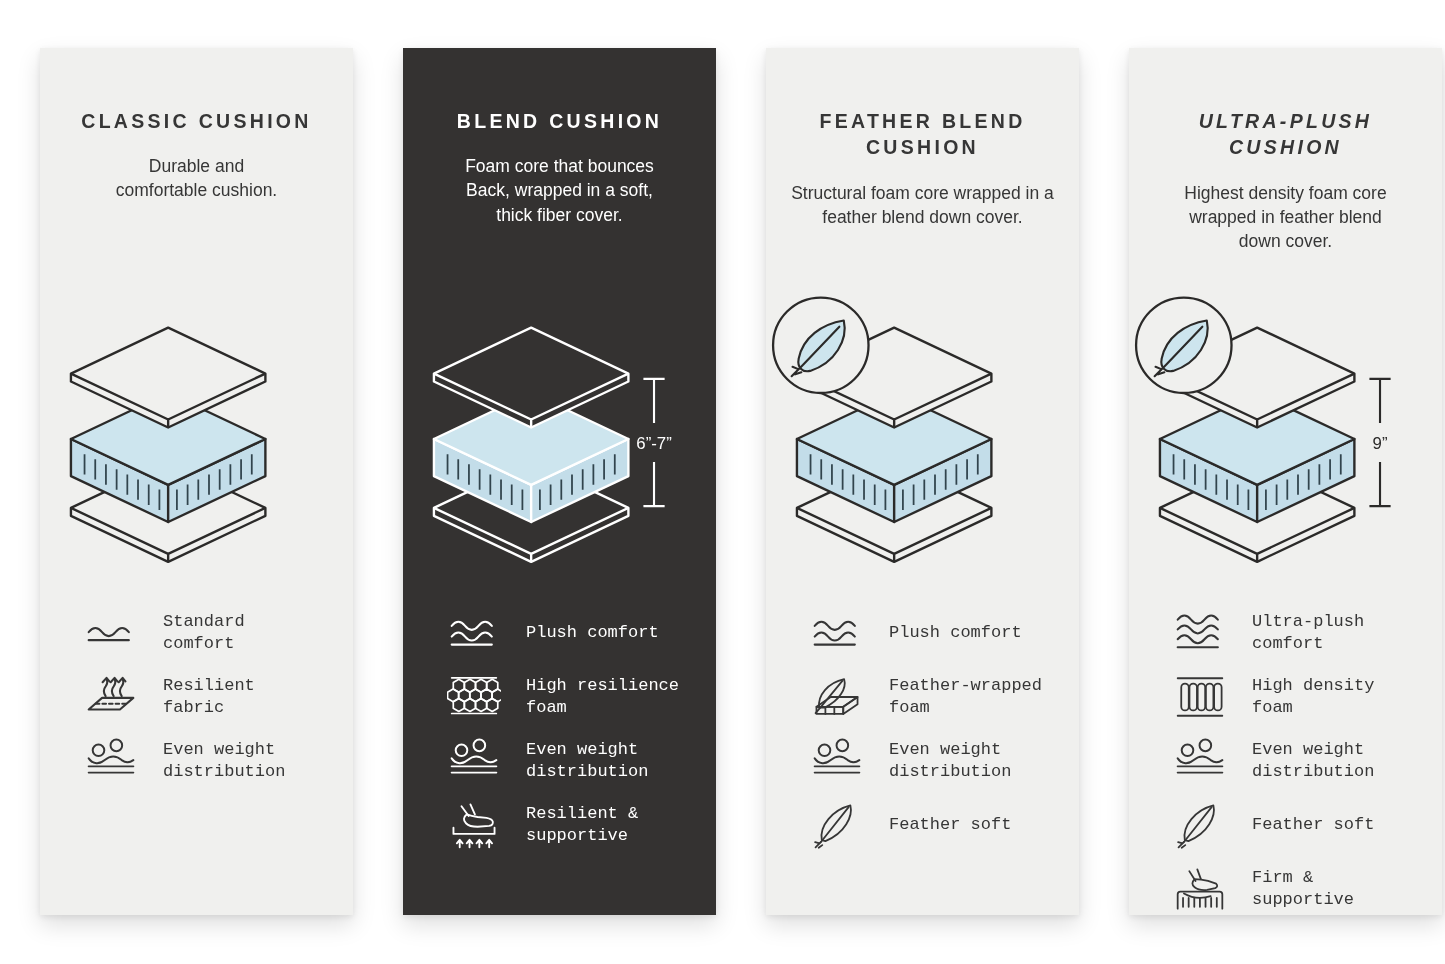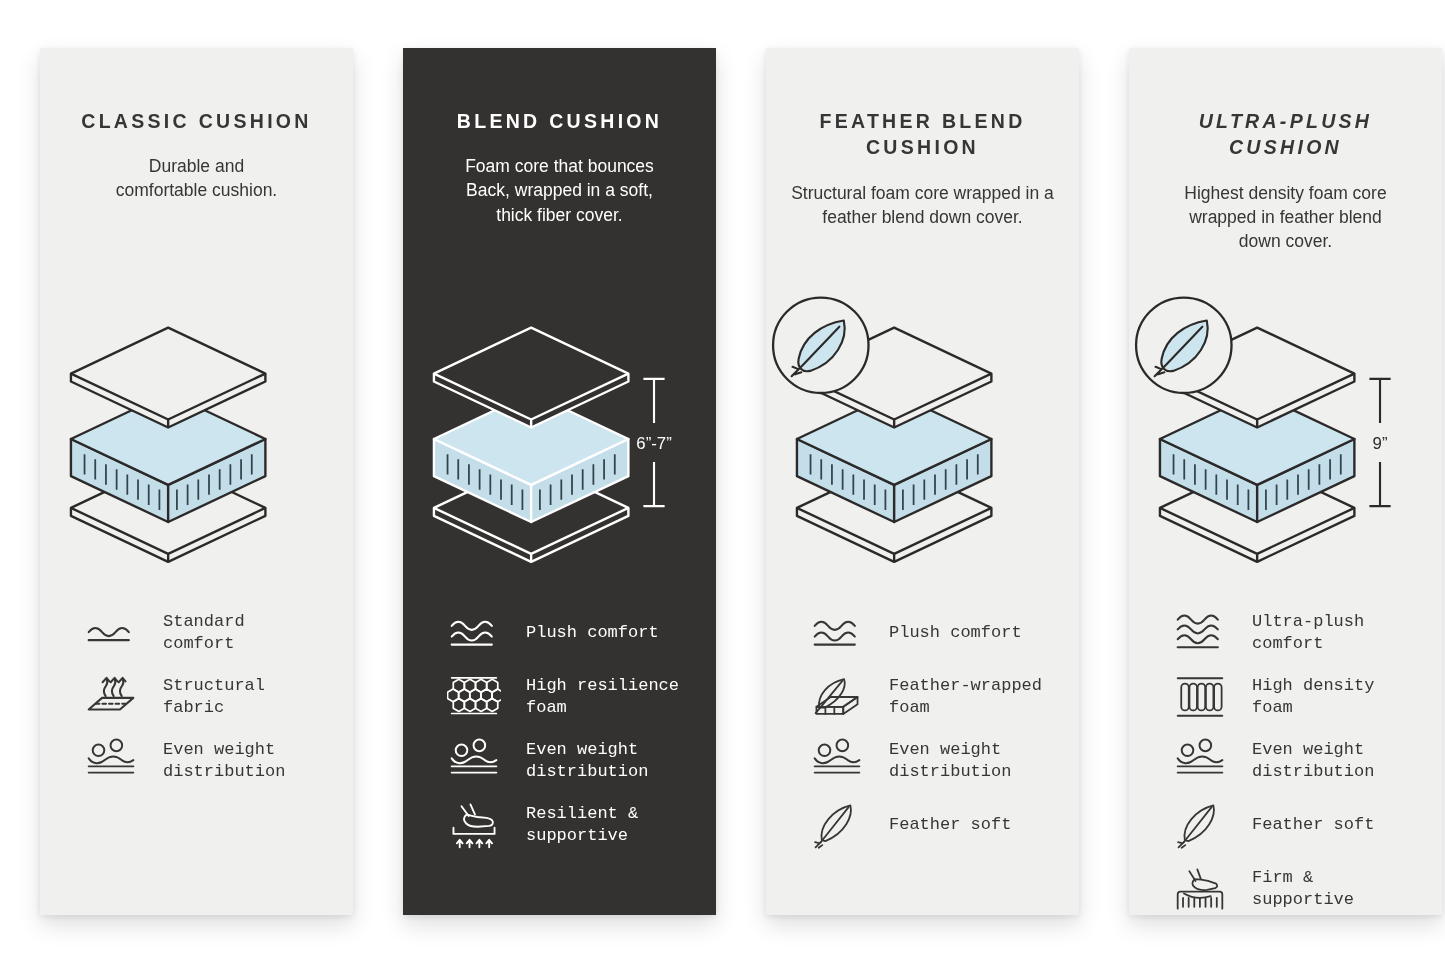--- a/index.html
+++ b/index.html
@@ -114,21 +114,21 @@
                 <path d="M13 35.5 H47" stroke-dasharray="4 3.4"></path>
                 <path d="M24 27 q-4 -6 0 -11 q3 -4 1 -8"></path>
                 <path d="M20.6 11.5 L25 6.5 L28.2 10.5"></path>
                 <path d="M33 27 q-4 -6 0 -11 q3 -4 1 -8"></path>
                 <path d="M29.6 11.5 L34 6.5 L37.2 10.5"></path>
                 <path d="M42 27 q-4 -6 0 -11 q3 -4 1 -8"></path>
                 <path d="M38.6 11.5 L43 6.5 L46.2 10.5"></path>
               </g>
             </svg>
           </span>
-          <span class="feature-label">Structural fabric</span>
+          <span class="feature-label">Resilient fabric</span>
         </div>
         <div class="feature">
           <span class="feature-icon">
             <svg viewBox="0 0 60 56">
               <g fill="none" stroke="currentColor" stroke-width="2.2" stroke-linecap="round" stroke-linejoin="round">
                 <circle cx="16" cy="16" r="6.5"></circle>
                 <circle cx="36" cy="10.5" r="6.5"></circle>
                 <path d="M5 25 c5 7 12 7 18 2 c6 -5 13 -5 19 0 c4 3 9 3 13 0"></path>
                 <path d="M5 34 H55"></path>
                 <path d="M5 41 H55"></path>

